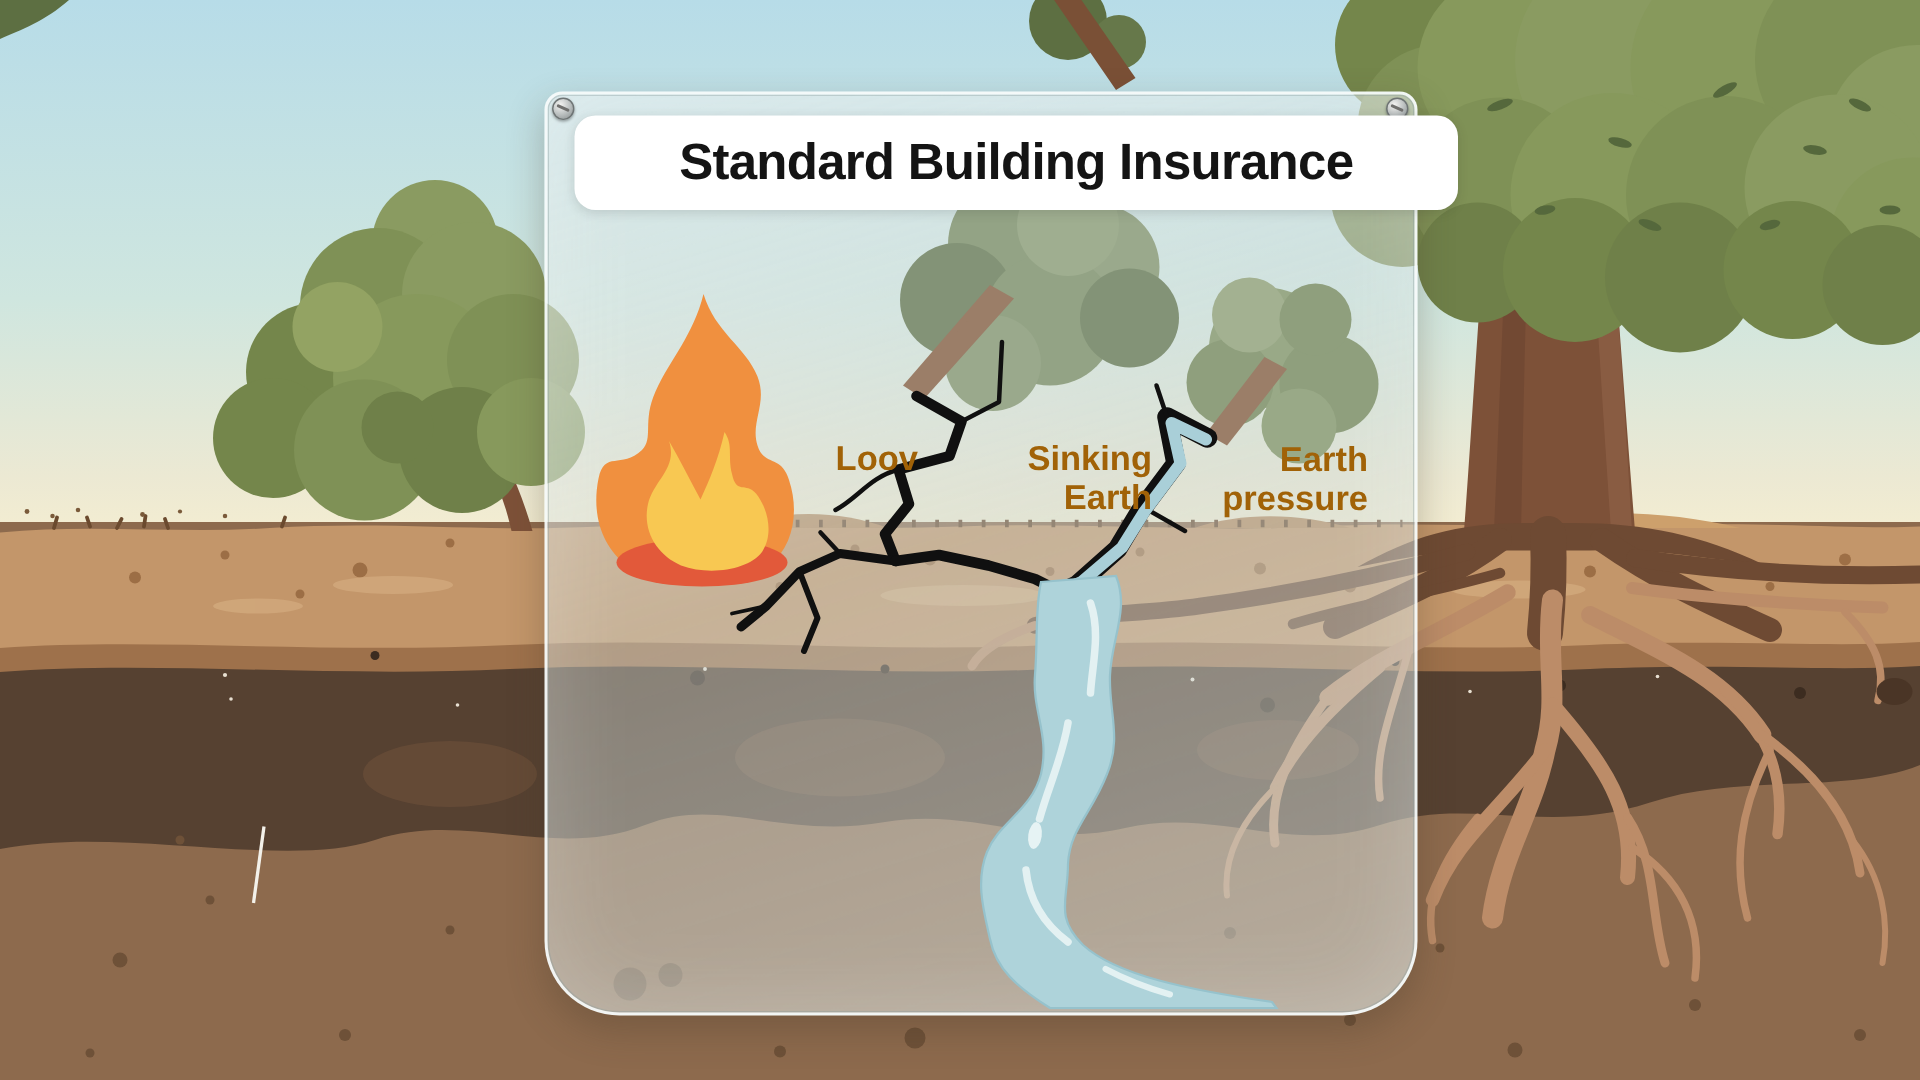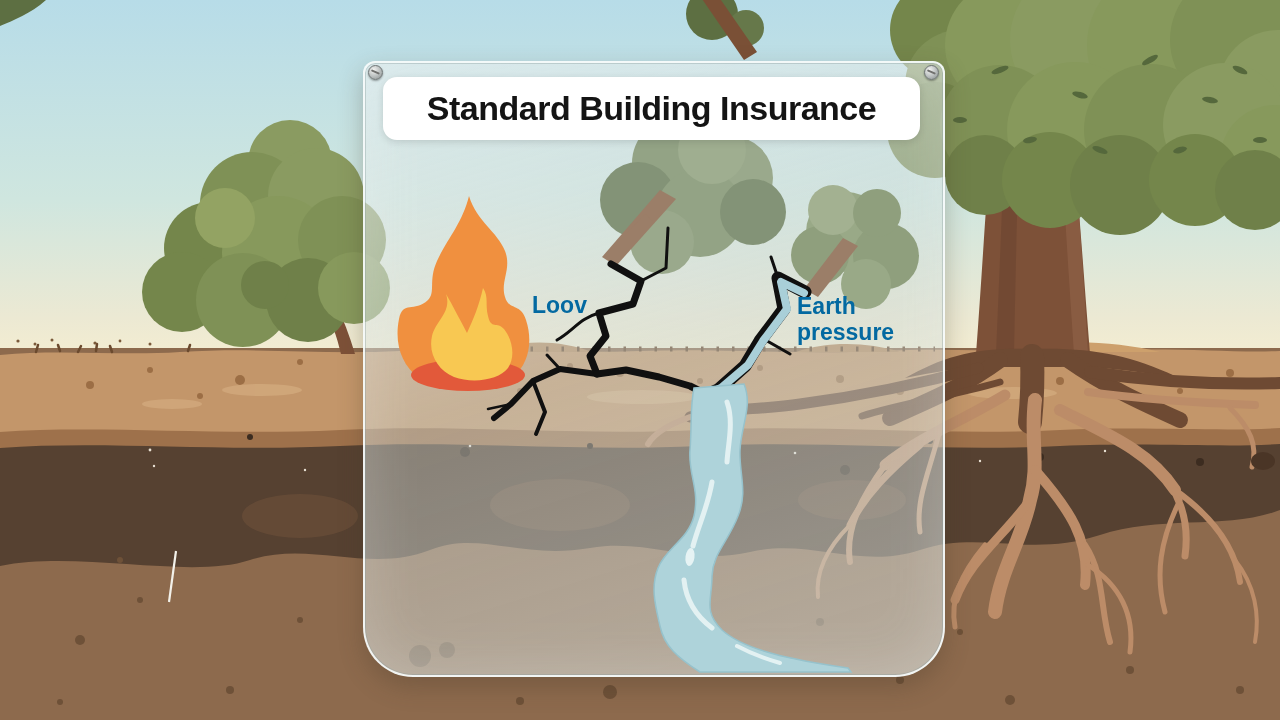--- a/index.html
+++ b/index.html
@@ -29,32 +29,32 @@
     border:1px solid #6e7474;box-shadow:0 1px 2px rgba(0,0,0,0.35);
   }
   .screw::after{
     content:"";position:absolute;left:2px;right:2px;top:5px;height:1.5px;
     background:#70706e;transform:rotate(24deg);border-radius:1px;
   }
   .screw.left{left:3px;top:2px;}
   .screw.right{right:4px;top:2px;}
   
   .title-box{
-    position:absolute;left:383px;top:77px;width:537px;height:63px;z-index:3;
+    position:absolute;left:383px;top:77px;width:589px;height:63px;z-index:3;
     background:#ffffff;border-radius:14px;
     display:flex;align-items:center;justify-content:center;
     box-shadow:0 2px 7px rgba(40,40,40,0.15);
   }
   .title-box span{
     font-size:34px;font-weight:bold;color:#141414;letter-spacing:-0.5px;white-space:nowrap;
   }
   
   .label{
     position:absolute;z-index:3;font-weight:bold;font-size:23px;line-height:1.12;
-    color:#0369a1;text-align:left;
+    color:#a16207;text-align:right;
   }
   .label span{display:block;}
   .label.fire-label{left:532px;top:293px;width:80px;}
   .label.sinking-label{left:653px;top:293px;width:115px;}
   .label.root-label{left:797px;top:294px;width:115px;}
 </style>
 </head>
 <body>
 
 <div class="scene">
@@ -358,19 +358,23 @@
   </svg>
 
   <div class="title-box">
     <span>Standard Building Insurance</span>
   </div>
 
   <div class="label fire-label">
     <span>Loov</span>
   </div>
 
+  <div class="label sinking-label">
+    <span>Sinking</span>
+    <span>Earth</span>
+  </div>
 
   <div class="label root-label">
     <span>Earth</span>
     <span>pressure</span>
   </div>
 
 </div>
 
 </body></html>

